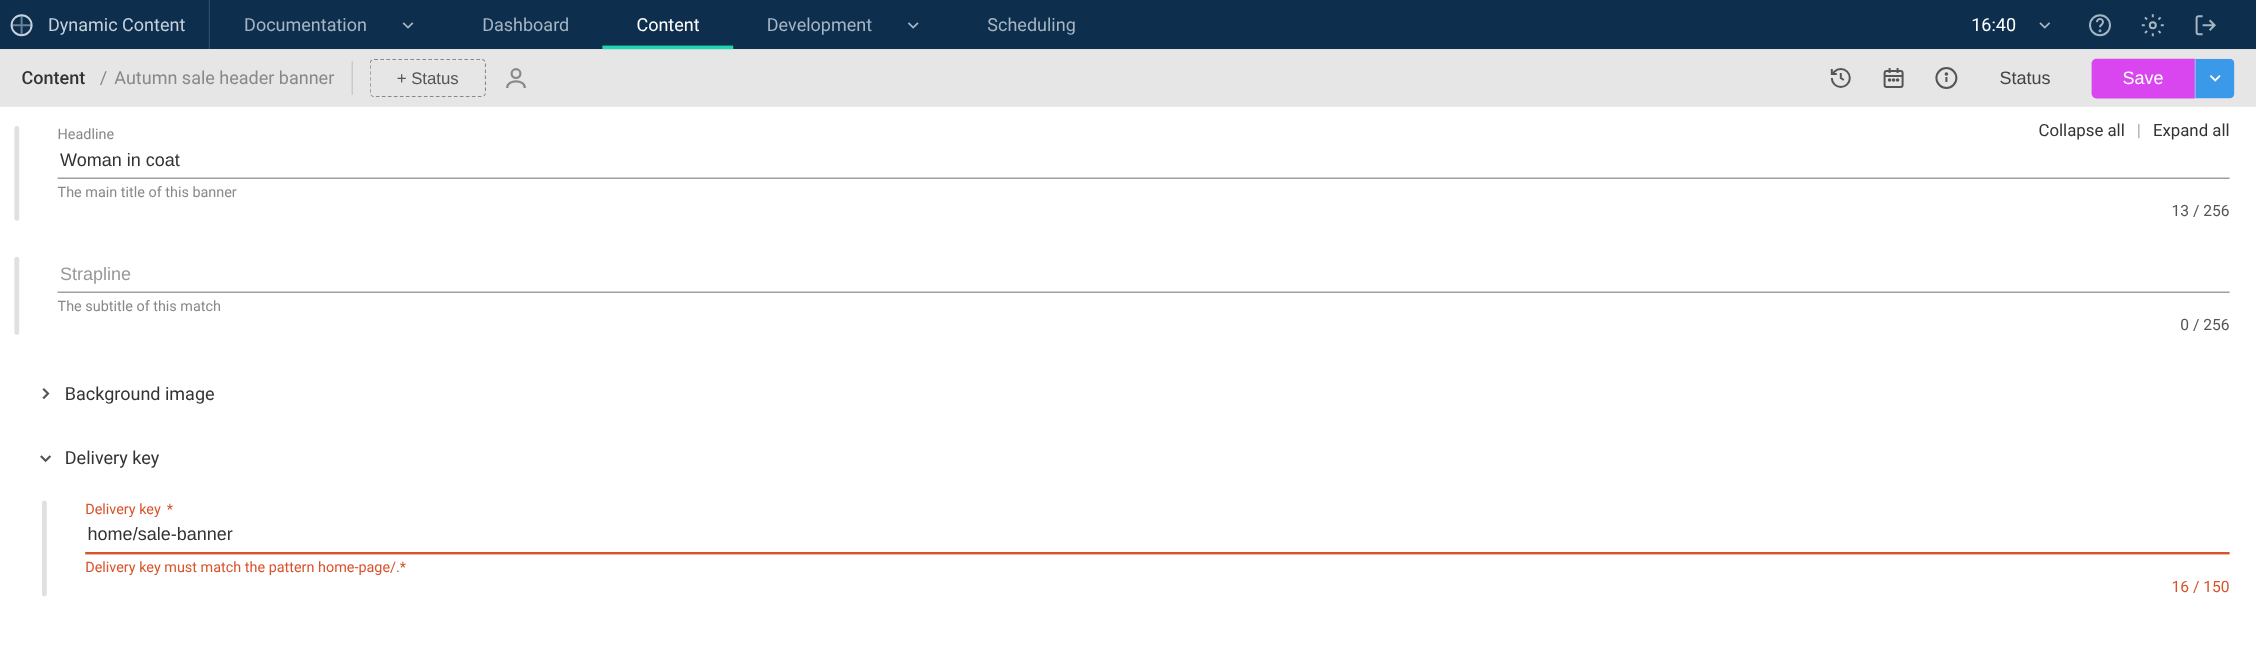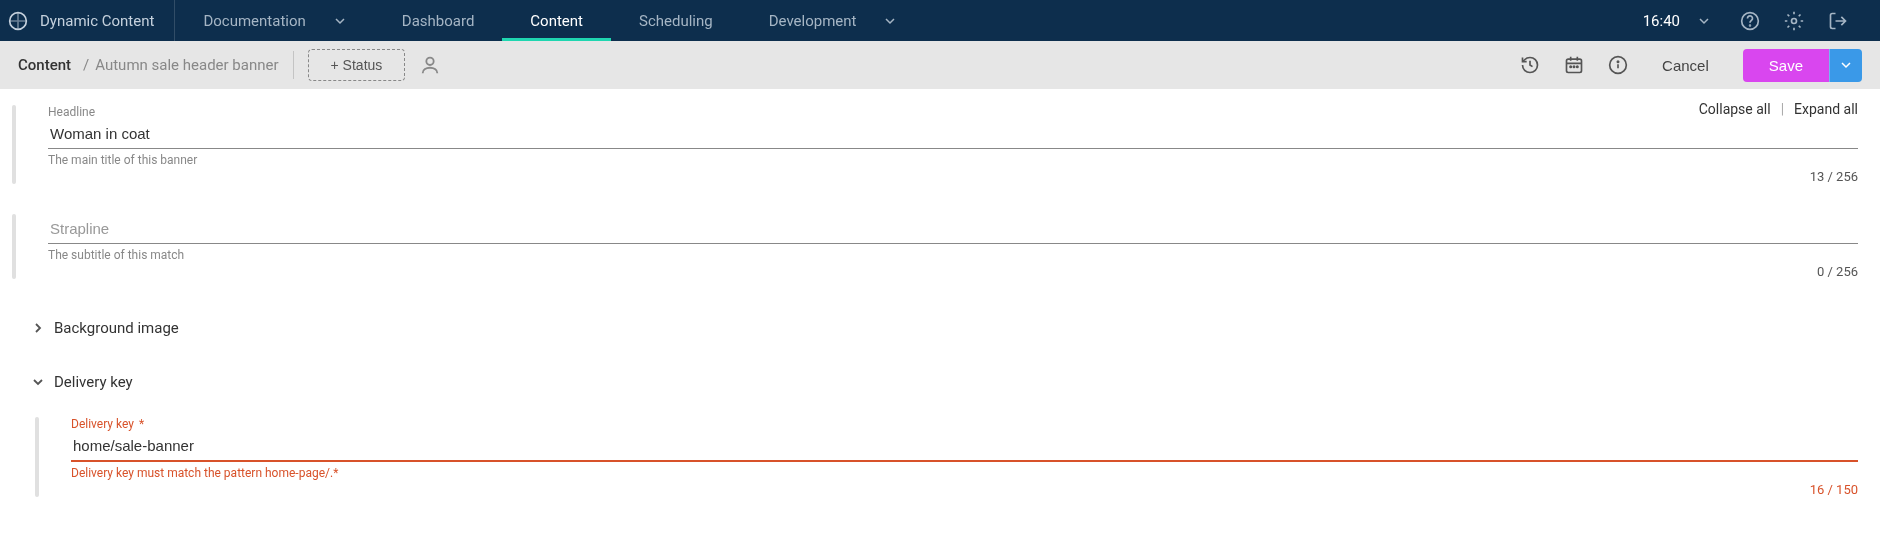--- a/index.html
+++ b/index.html
@@ -265,29 +265,29 @@
           </svg>
       </span>
     </div>
     <div class="nav-item">
       <span>Dashboard</span>
     </div>
     <div class="nav-item active">
       <span>Content</span>
     </div>
     <div class="nav-item">
-      <span>Scheduling</span>
-    </div>
-    <div class="nav-item">
       <span>Development</span>
       <span class="nav-dropdown-caret">
         <svg width="12" height="12" viewBox="0 0 12 12">
             <path d="M2 4l4 4 4-4" fill="none" stroke="#a5b5c4" stroke-width="1.5"></path>
           </svg>
       </span>
+    </div>
+    <div class="nav-item">
+      <span>Scheduling</span>
     </div>
   </div>
 
   <div class="nav-right">
     <div class="time-display">
       <span>16:40</span>
       <span class="time-caret">
         <svg width="12" height="12" viewBox="0 0 12 12">
             <path d="M2 4l4 4 4-4" fill="none" stroke="#a5b5c4" stroke-width="1.5"></path>
           </svg>
@@ -346,21 +346,21 @@
           <circle cx="16" cy="14" r="0.8" fill="#555"></circle>
         </svg>
     </div>
     <div class="toolbar-icon">
       <svg width="20" height="20" viewBox="0 0 24 24" fill="none" stroke="#555" stroke-width="2">
           <circle cx="12" cy="12" r="10"></circle>
           <path d="M12 16v-5"></path>
           <circle cx="12" cy="8" r="0.8" fill="#555"></circle>
         </svg>
     </div>
-    <button class="cancel-btn">Cancel</button>
+    <button class="cancel-btn">Status</button>
     <div class="save-btn-group">
       <button class="save-btn">Save</button>
       <button class="save-caret-btn">
         <span>
           <svg width="12" height="12" viewBox="0 0 12 12">
               <path d="M2 4l4 4 4-4" fill="none" stroke="#fff" stroke-width="1.5"></path>
             </svg>
         </span>
       </button>
     </div>

